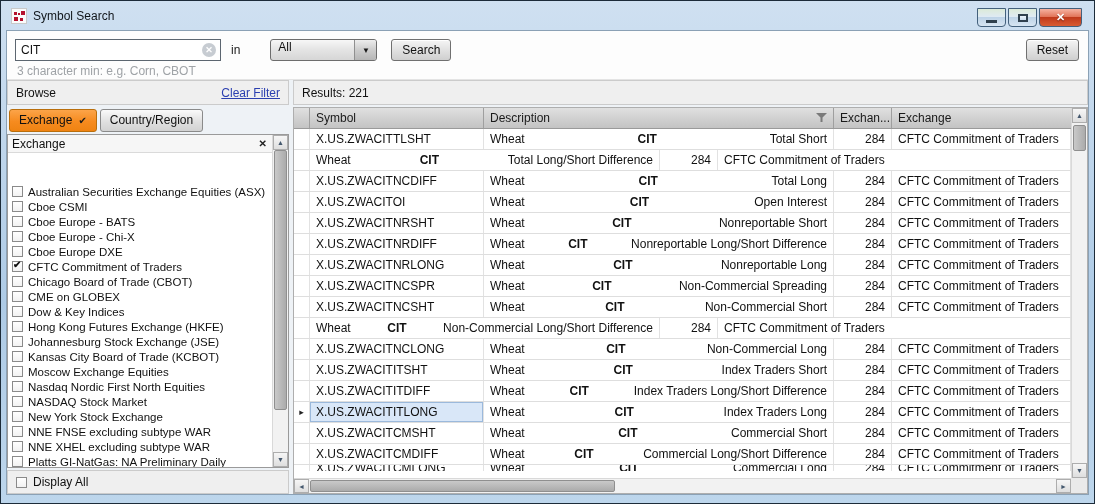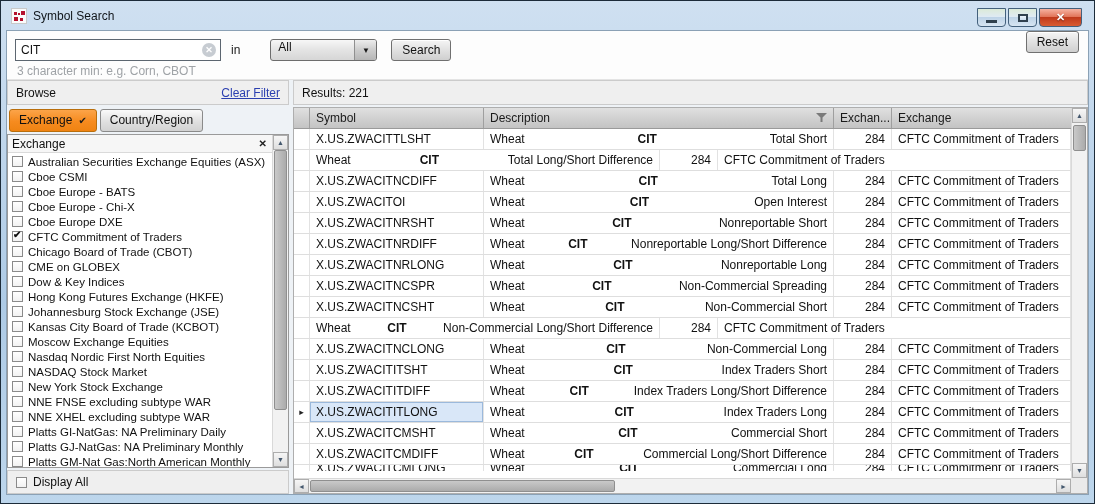--- a/index.html
+++ b/index.html
@@ -64,21 +64,21 @@
     width:22px; height:100%; border-left:1px solid #8f8f8f;
     background:linear-gradient(#ededed,#cfcfcf 45%,#b6b6b6);
     display:flex; align-items:center; justify-content:center; font-size:8px; color:#1a1a1a;
   }
   .btn{
     height:22px; padding:0 10px; border:1px solid #707070; border-radius:3px;
     background:linear-gradient(#f5f5f5,#e3e3e3 45%,#cfcfcf);
     font-size:12px; display:inline-flex; align-items:center; box-shadow:0 1px 0 #fff inset;
   }
   .search-btn{ margin-left:6px; }
-  .reset-btn{ position:absolute; right:9px; top:0; }
+  .reset-btn{ position:absolute; right:9px; top:8px; }
   .hint{ color:#9fa3a7; font-size:12px; margin:3px 0 0 2px; }
   
   .main{ flex:1; display:flex; gap:4px; min-height:0; background:#eef2f6; }
   .left{ width:282px; display:flex; flex-direction:column; min-height:0; }
   .bar{
     height:25px; background:#efefef; border:1px solid #cbcbcb;
     display:flex; align-items:center; padding:0 8px; flex:0 0 auto;
   }
   .browsebar{ justify-content:space-between;gap:32px; }
   .link{ color:#2b3fb0; text-decoration:underline; }
@@ -96,21 +96,21 @@
   .listbox{
     flex:1; min-height:0; margin-top:1px; background:#fff; border:1px solid #9a9a9a;
     display:flex; flex-direction:row;
   }
   .list-main{ flex:1; min-width:0; display:flex; flex-direction:column; overflow:hidden; }
   .listhead{
     height:18px; display:flex; align-items:center; justify-content:space-between;
     padding:0 5px 0 4px; border-bottom:1px solid #dadada; background:#f6f6f6; flex:0 0 auto;
   }
   .list-x{ font-size:10px; font-weight:bold; color:#222; }
-  .items{ flex:1; overflow:hidden; padding-top:1px; }
+  .items{ flex:1; overflow:hidden; padding-top:1px;margin-top:30px; }
   .item{ height:15px; display:flex; align-items:center; gap:5px; padding-left:4px; white-space:nowrap; overflow:hidden; font-size:11.5px; }
   .cb{
     width:11px; height:11px; border:1px solid #8a8a8a; background:linear-gradient(#fff,#f2f2f2);
     position:relative; flex:0 0 auto;
   }
   .cb.checked::after{
     content:"✔"; position:absolute; left:0px; top:-3px; font-size:10px; font-weight:bold; color:#111;
   }
   .displayall{ margin-top:2px; height:24px; gap:6px; }
   

